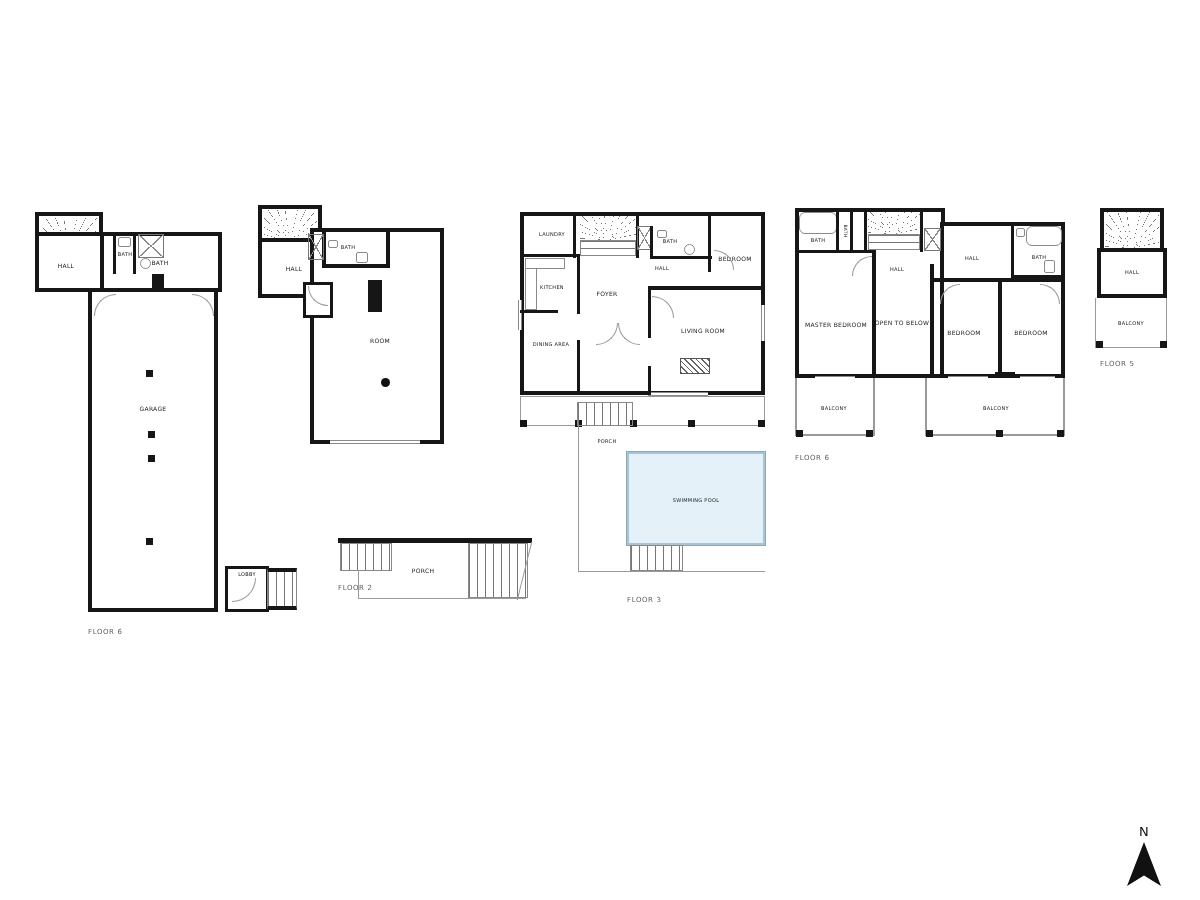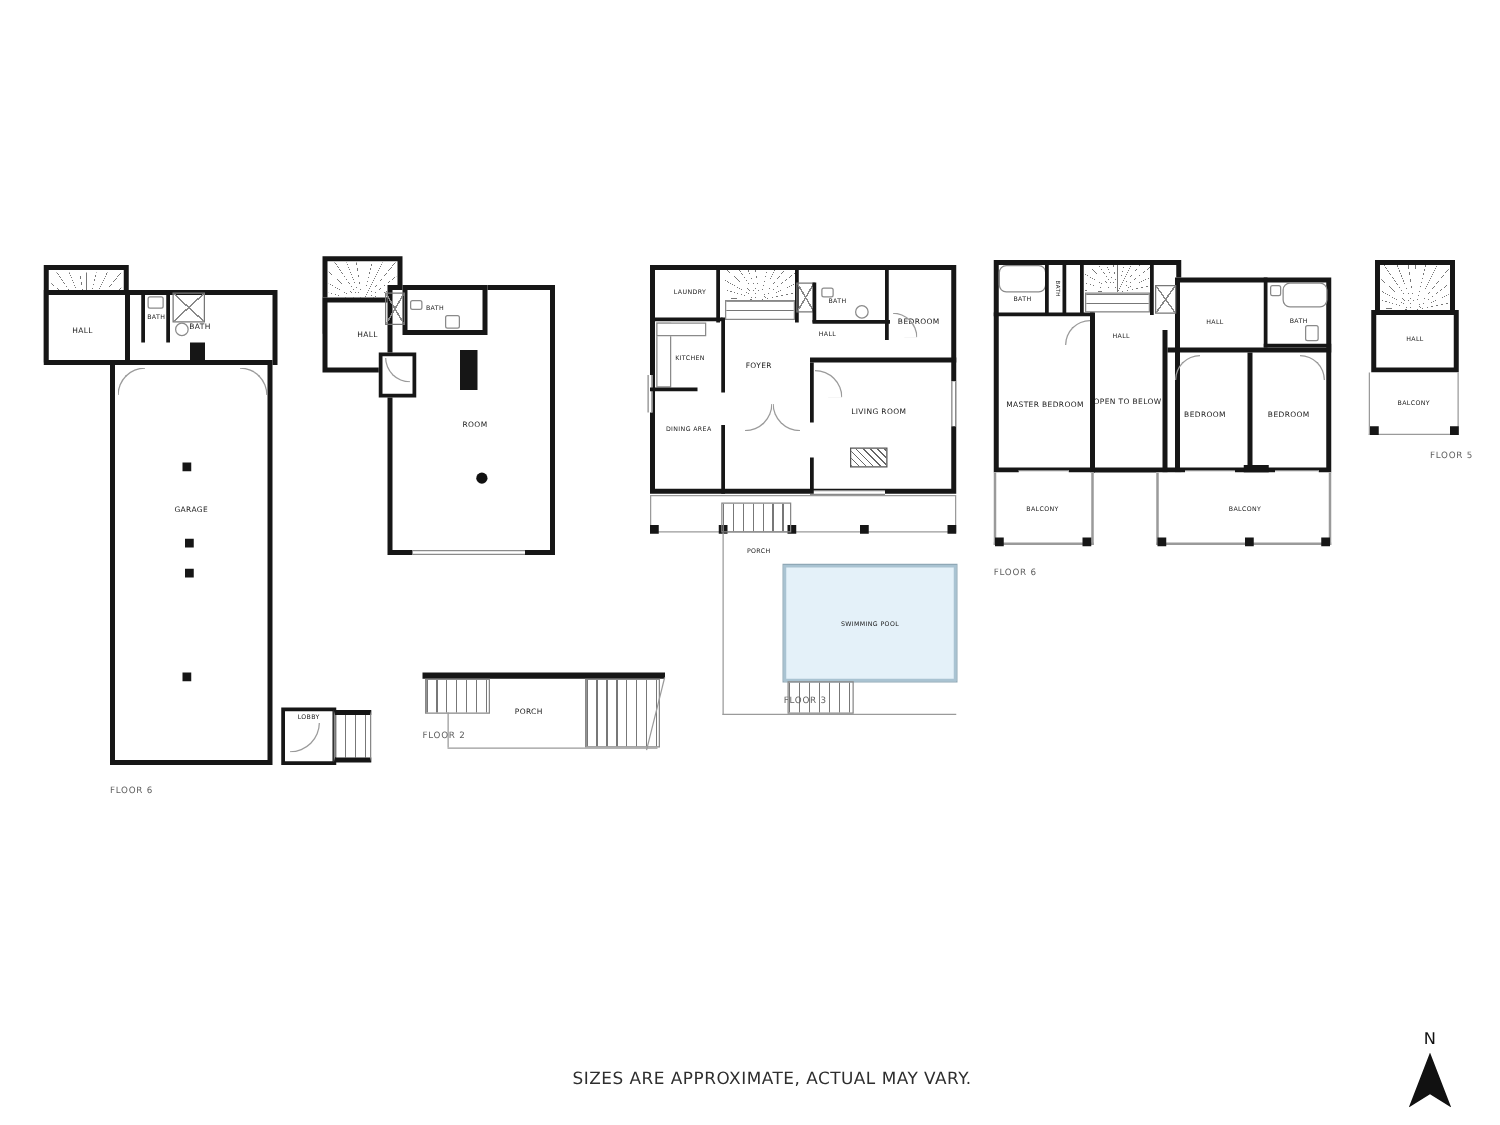--- a/index.html
+++ b/index.html
@@ -156,21 +156,21 @@
   <div class="col" style="left:630px;top:420px;"></div>
   <div class="col" style="left:688px;top:420px;"></div>
   <div class="col" style="left:758px;top:420px;"></div>
   <div class="stx" style="left:577px;top:402px;width:56px;height:24px;"></div>
   <div class="lbl sm" style="left:607px;top:441px;">PORCH</div>
   <div class="vline" style="left:578px;top:426px;height:146px;"></div>
   <div class="hline" style="left:578px;top:571px;width:187px;"></div>
   <div class="pool" style="left:627px;top:452px;width:138px;height:93px;"></div>
   <div class="lbl sm" style="left:696px;top:500px;">SWIMMING POOL</div>
   <div class="stx" style="left:630px;top:545px;width:53px;height:26px;"></div>
-  <div class="fl" style="left:579px;top:556px;padding-left:48px;">FLOOR 3</div>
+  <div class="fl" style="left:579px;top:596px;padding-left:48px;">FLOOR 3</div>
 
   <div class="r" style="left:795px;top:208px;width:150px;height:170px;"></div>
   <div class="r" style="left:940px;top:222px;width:125px;height:156px;"></div>
   <div class="fix" style="left:799px;top:212px;width:38px;height:22px;border-radius:6px;"></div>
   <div class="lbl sm" style="left:818px;top:240px;">BATH</div>
   <div class="w" style="left:836px;top:208px;width:3px;height:44px;"></div>
   <div class="w" style="left:850px;top:208px;width:3px;height:44px;"></div>
   <div class="lbl vert" style="left:845px;top:231px;">BATH</div>
   <div class="w" style="left:795px;top:250px;width:80px;height:3px;"></div>
   <div class="w" style="left:864px;top:208px;width:3px;height:44px;"></div>
@@ -213,19 +213,18 @@
   <div class="fl" style="left:795px;top:454px;">FLOOR 6</div>
 
   <div class="r" style="left:1100px;top:208px;width:64px;height:44px;"></div>
   <div class="fan" style="left:1105px;top:212px;width:54px;height:36px;"></div>
   <div class="r" style="left:1097px;top:248px;width:70px;height:50px;"></div>
   <div class="lbl sm" style="left:1132px;top:272px;">HALL</div>
   <div class="rt1" style="left:1095px;top:298px;width:72px;height:50px;border-top:none;"></div>
   <div class="lbl sm" style="left:1131px;top:323px;">BALCONY</div>
   <div class="col" style="left:1096px;top:341px;"></div>
   <div class="col" style="left:1160px;top:341px;"></div>
-  <div class="fl" style="left:1100px;top:360px;margin-left:44px;">FLOOR 5</div>
-
-  <div class="note" style="left:458px;top:855px;">SIZES ARE APPROXIMATE, ACTUAL MAY VARY.</div>
+  <div class="fl" style="left:1100px;top:360px;">FLOOR 5</div>
+
   <div class="north-n" style="left:1139px;top:824px;">N</div>
   <div class="north-arrow" style="left:1127px;top:842px;"></div>
 
 </div>
 
 </body></html>

